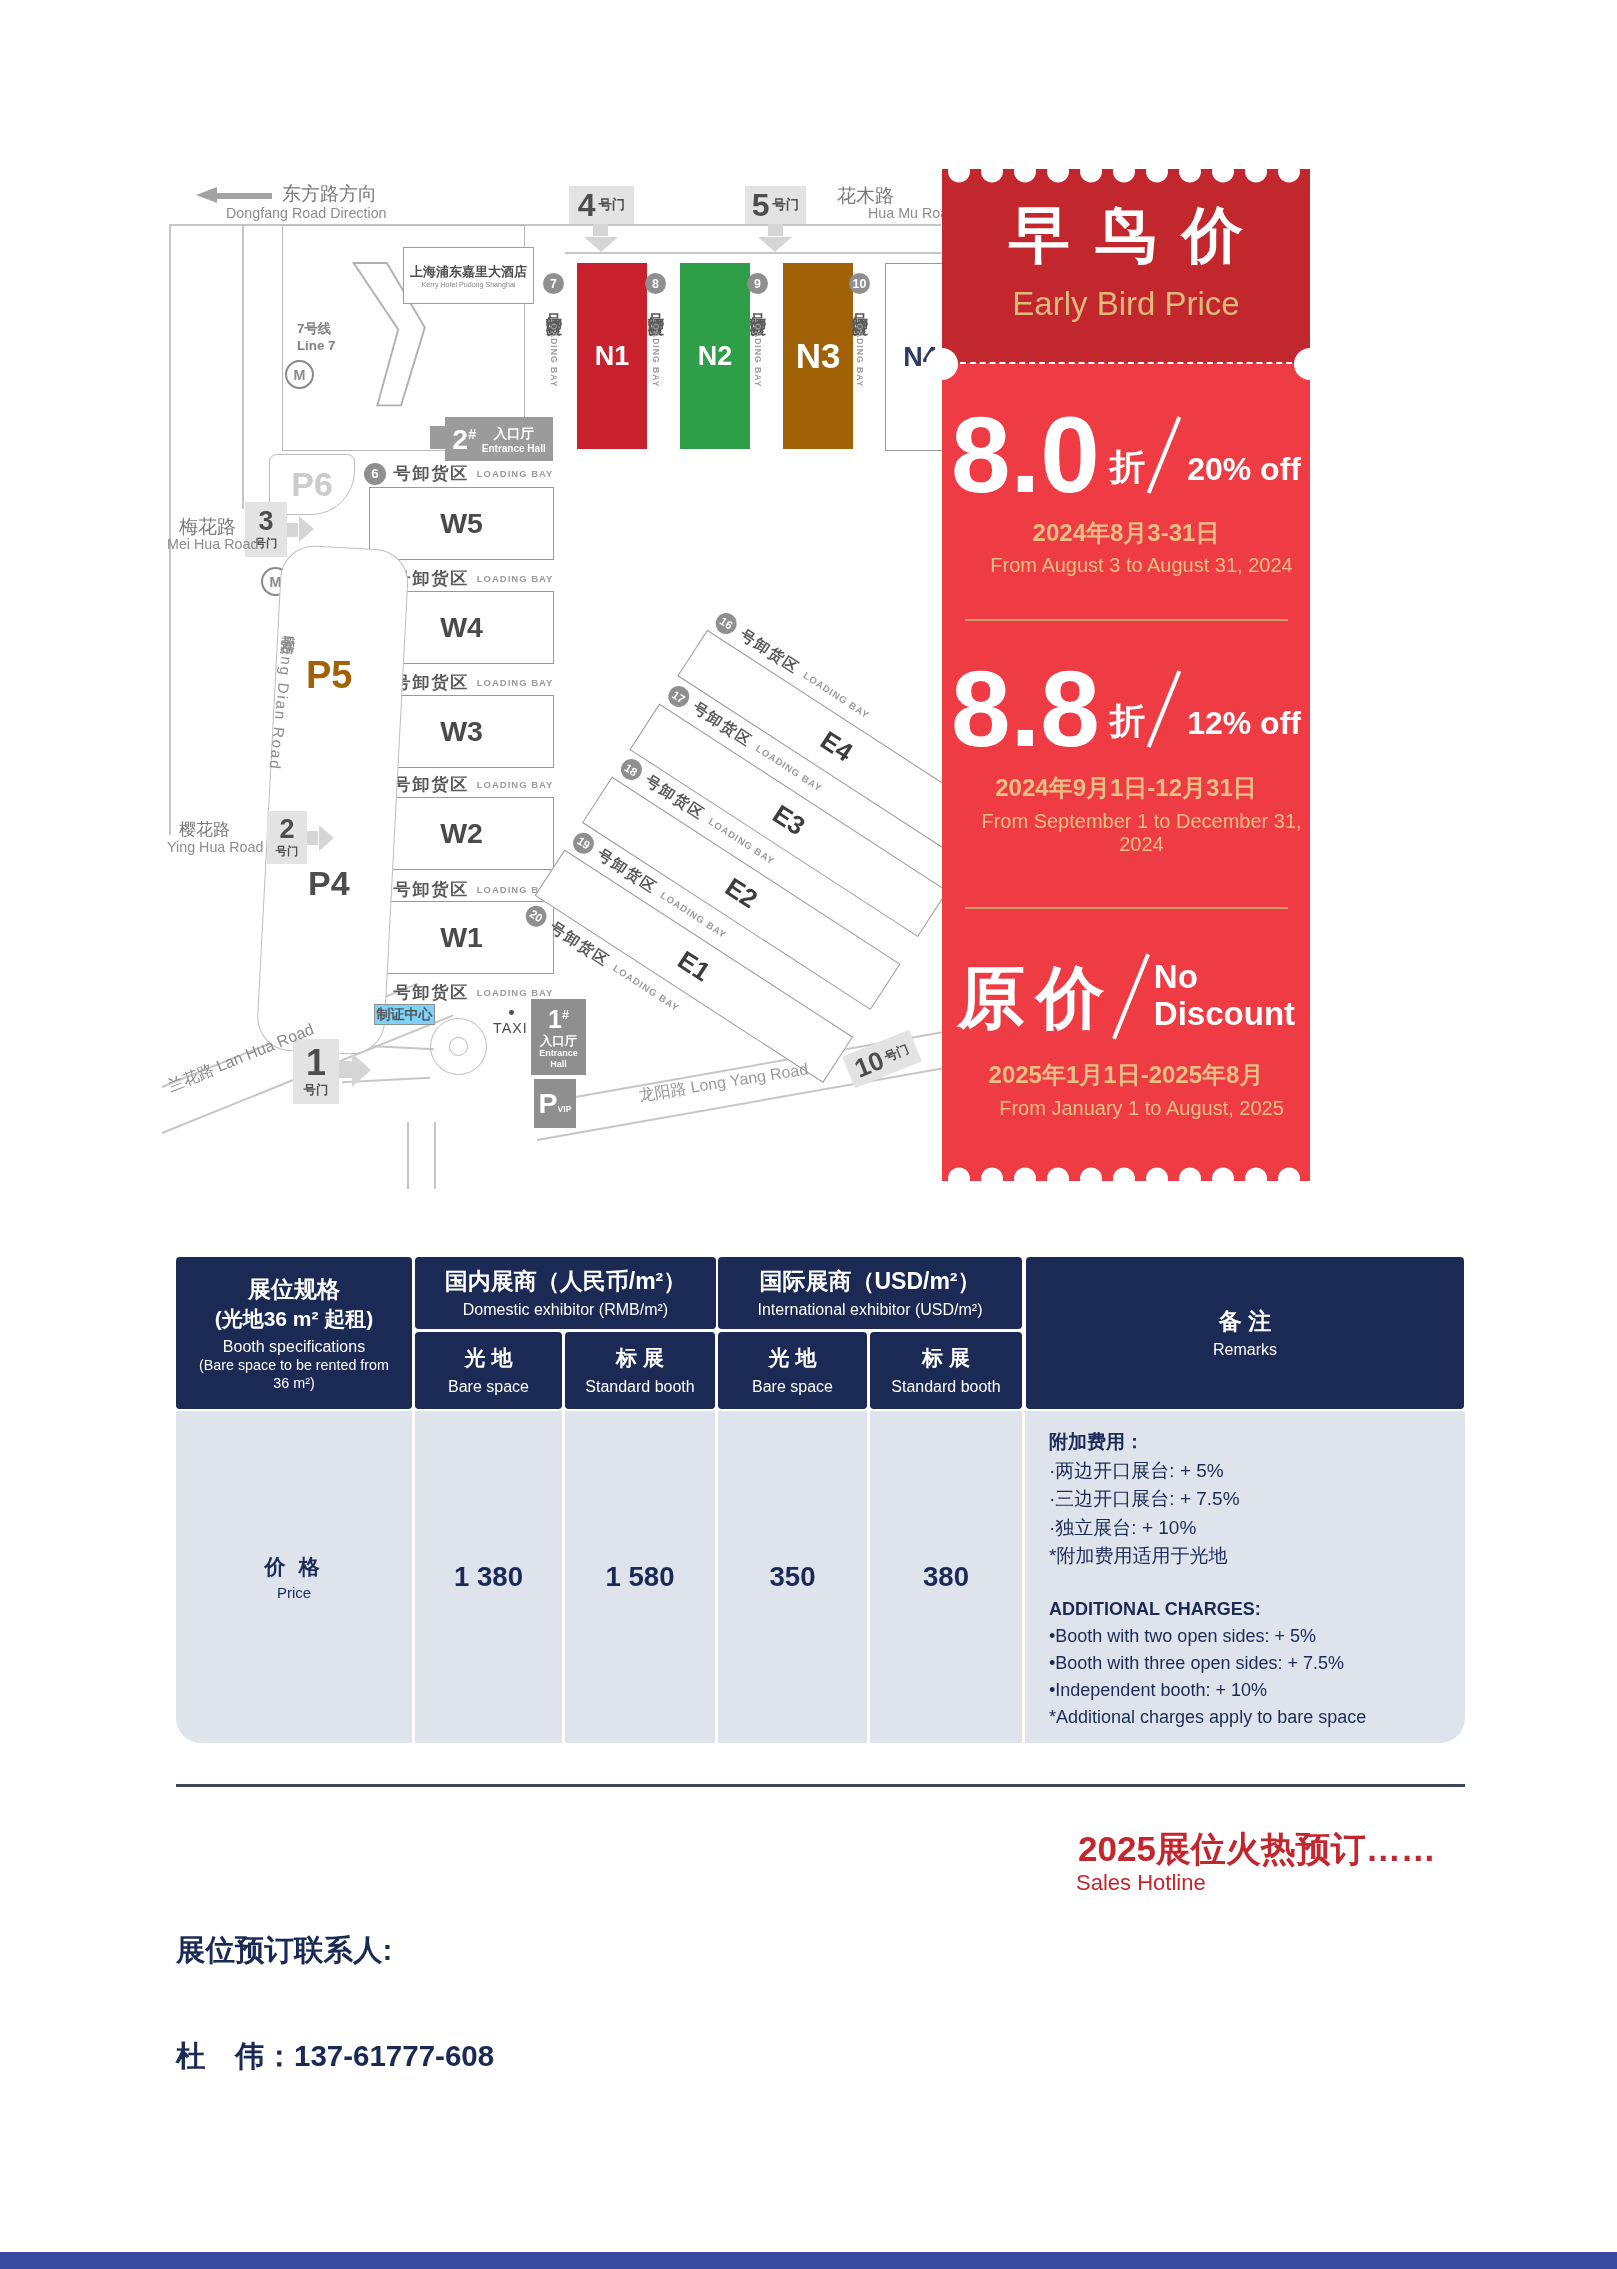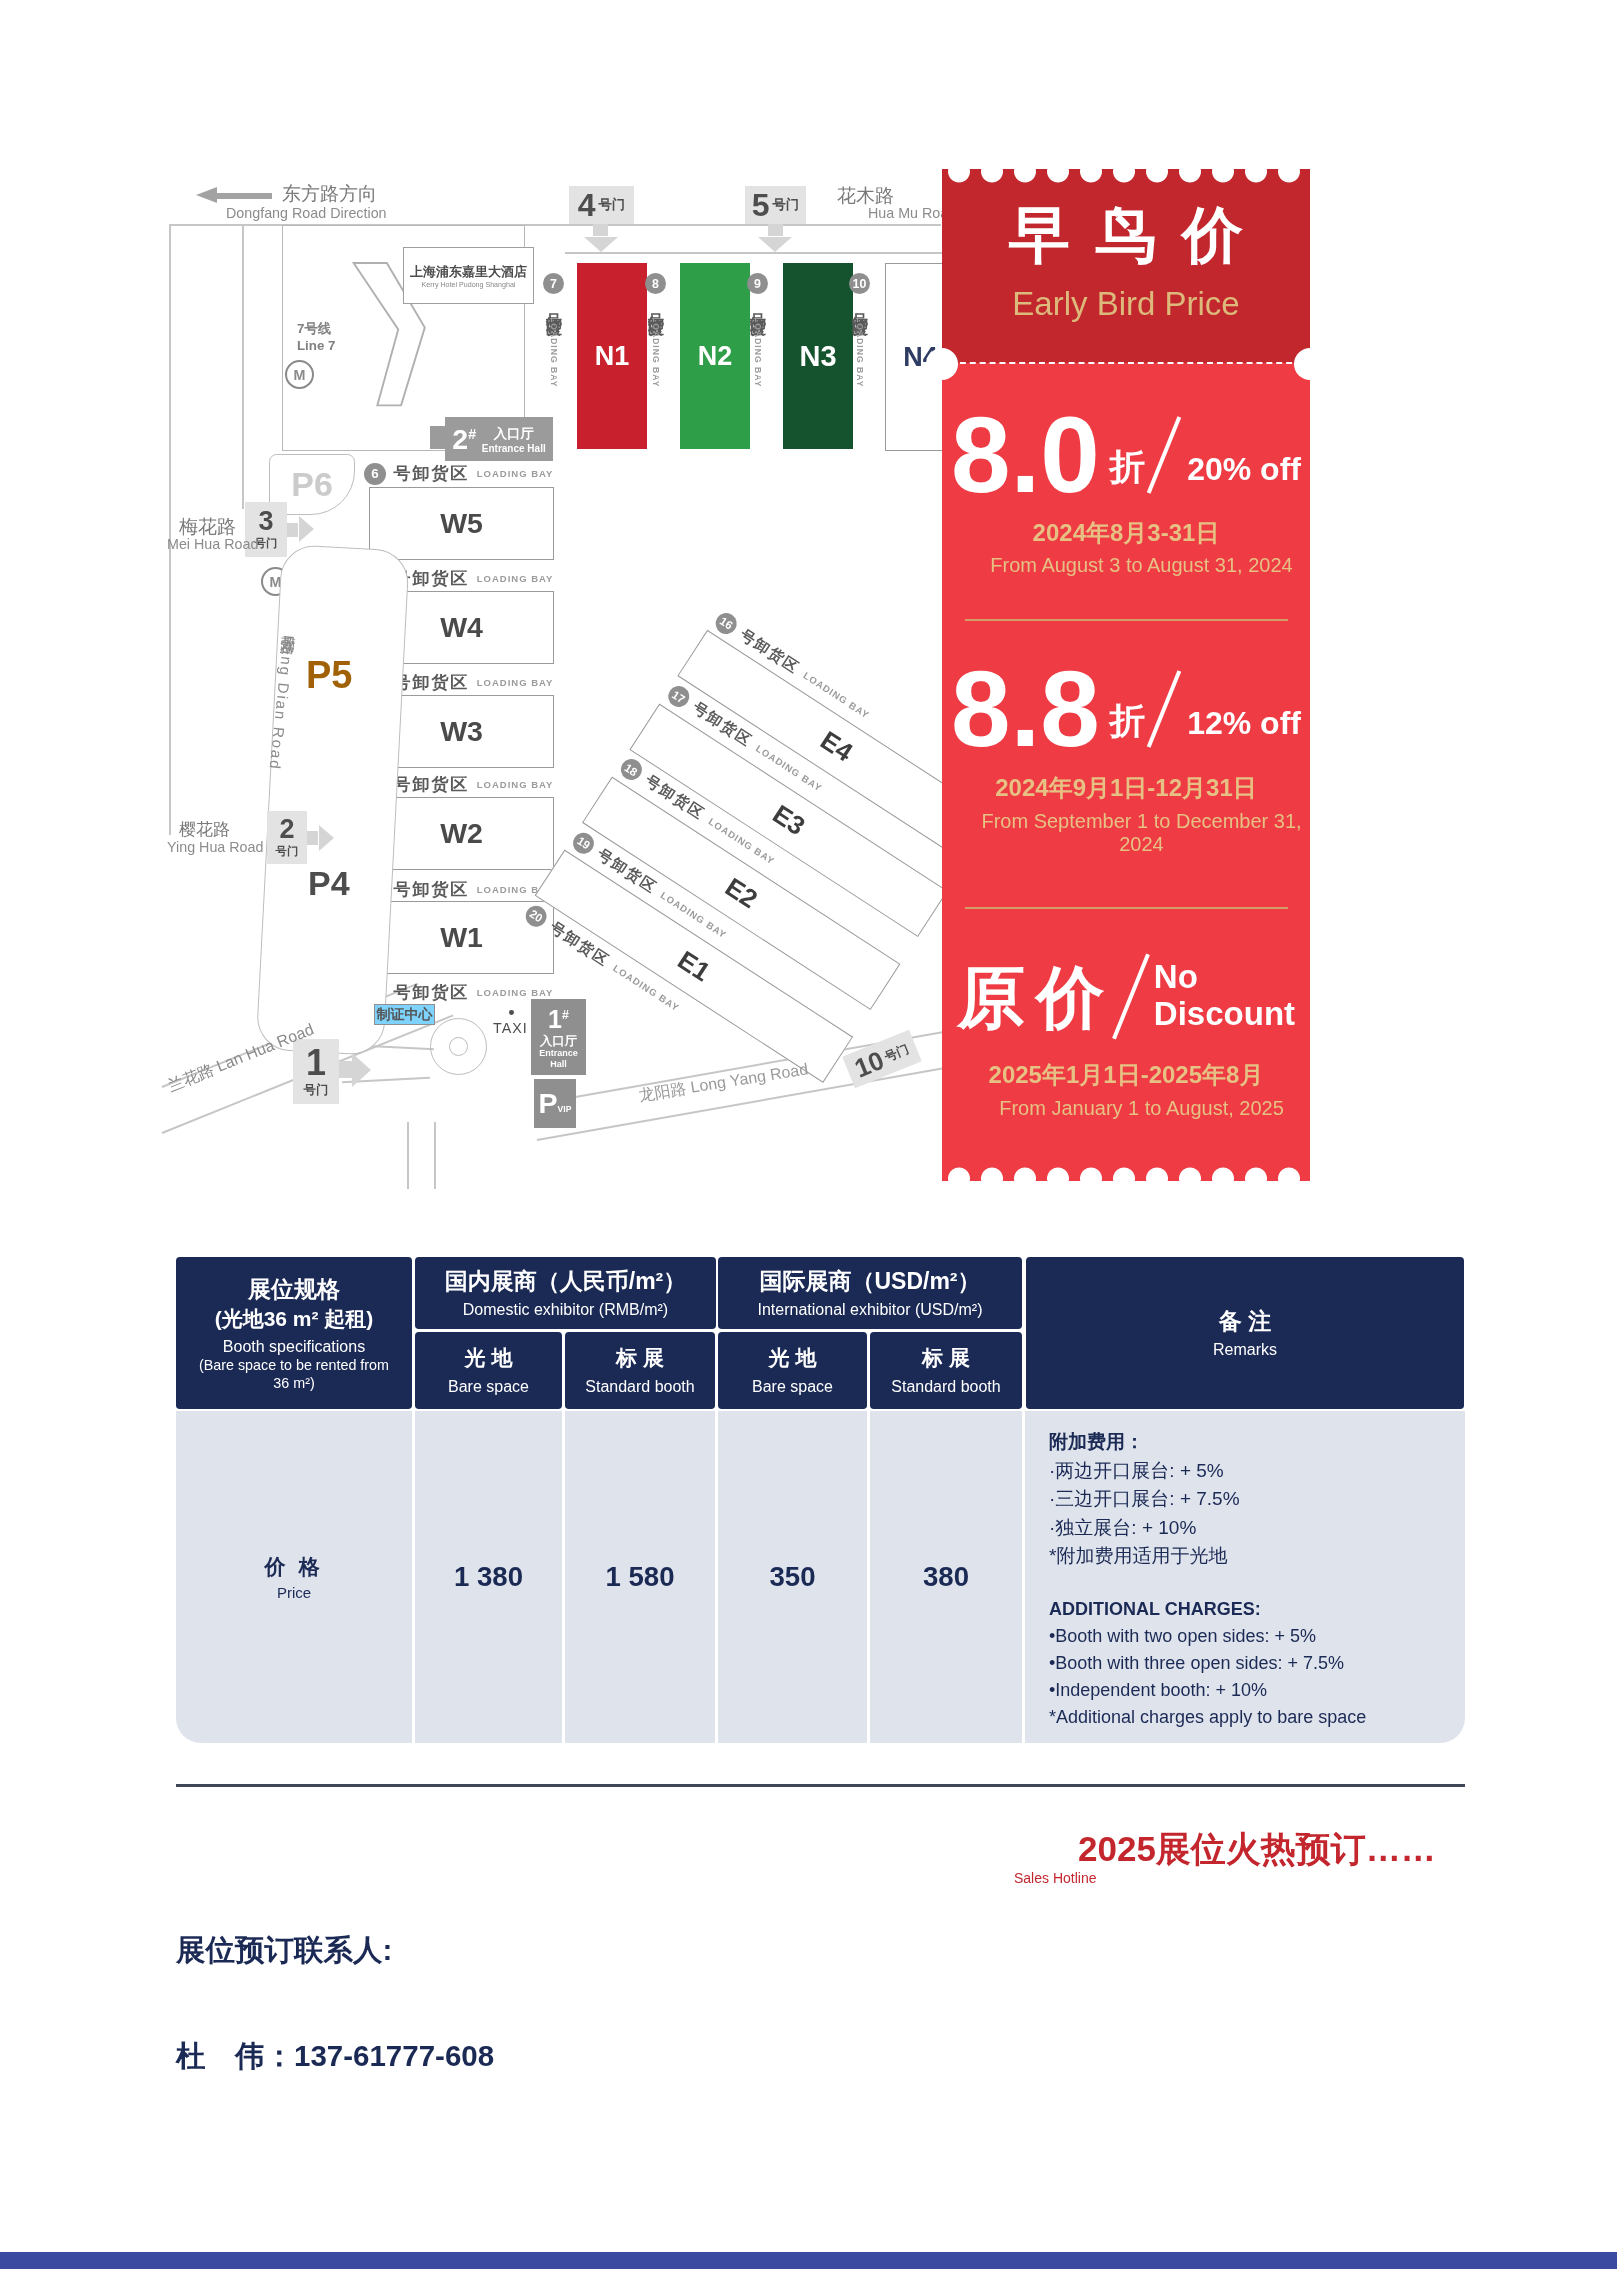--- a/index.html
+++ b/index.html
@@ -54,21 +54,21 @@
   .th .en{font-size:16px;margin-top:3.8px;line-height:1.25;}
   .tbody{position:absolute;left:0;top:154px;width:1289px;height:332px;background:#dfe3ec;border-radius:0 0 25px 25px;}
   .sep{position:absolute;top:154px;height:332px;width:2.9px;background:#fff;}
   .cellmid{position:absolute;color:#1b2a55;text-align:center;display:flex;flex-direction:column;align-items:center;justify-content:center;}
   .price-val{font-size:27.6px;font-weight:bold;}
   .remarks-body{position:absolute;left:873px;top:171px;width:399px;color:#1b2a55;text-align:left;font-size:19px;line-height:1.5;}
   .remarks-body .bold{font-weight:bold;}
   
   .divider{position:absolute;left:176px;top:1784px;width:1289px;height:2.9px;background:#3f4658;}
   .promo-cn{position:absolute;left:1078px;top:1826px;font-size:35px;font-weight:bold;color:#c4262e;white-space:nowrap;}
-  .promo-en{position:absolute;left:1014px;top:1870px;font-size:14px;color:#c4262e;}
+  .promo-en{position:absolute;left:1076px;top:1870px;font-size:22px;color:#c4262e;}
   .contact-label{position:absolute;left:176px;top:1931px;font-size:29.5px;font-weight:bold;color:#1b2a55;}
   .contact-line{position:absolute;left:176px;top:2037px;font-size:29.5px;font-weight:bold;color:#1b2a55;}
   .footer-bar{position:absolute;left:0;top:2252px;width:1618px;height:17px;background:#3a4aa1;}
 </style>
 </head>
 <body>
 
 <div class="page">
 
   <div>
@@ -121,21 +121,21 @@
       <div>Line 7</div>
     </div>
     <div class="metro-logo abs" style="left:285px;top:360px;width:25px;height:25px;font-size:14.3px;">M</div>
 
     <div class="hall" style="left:577px;top:263px;width:70px;height:186px;background:#c8202c;border:none;color:#fff;font-size:27px;">
         <span>N1</span>
       </div>
     <div class="hall" style="left:680px;top:263px;width:70px;height:186px;background:#2f9e49;border:none;color:#fff;font-size:27px;">
         <span>N2</span>
       </div>
-    <div class="hall" style="left:783px;top:263px;width:70px;height:186px;background:#14532d;border:none;color:#fff;font-size:29px;justify-content:center;">
+    <div class="hall" style="left:783px;top:263px;width:70px;height:186px;background:#a16207;border:none;color:#fff;font-size:35px;justify-content:center;">
         <span>N3</span>
       </div>
     <div class="hall" style="left:885px;top:263px;width:69px;height:186px;font-size:27px;color:#2e3b63;">
         <span>N4</span>
       </div>
 
     <div class="n-bay" style="left:543px;top:273px;">
       <div class="bay-circle" style="width:21px;height:21px;font-size:12.4px;">7</div>
       <div class="vert-cn">号卸货区</div>
       <div class="vert-en">LOADING BAY</div>

